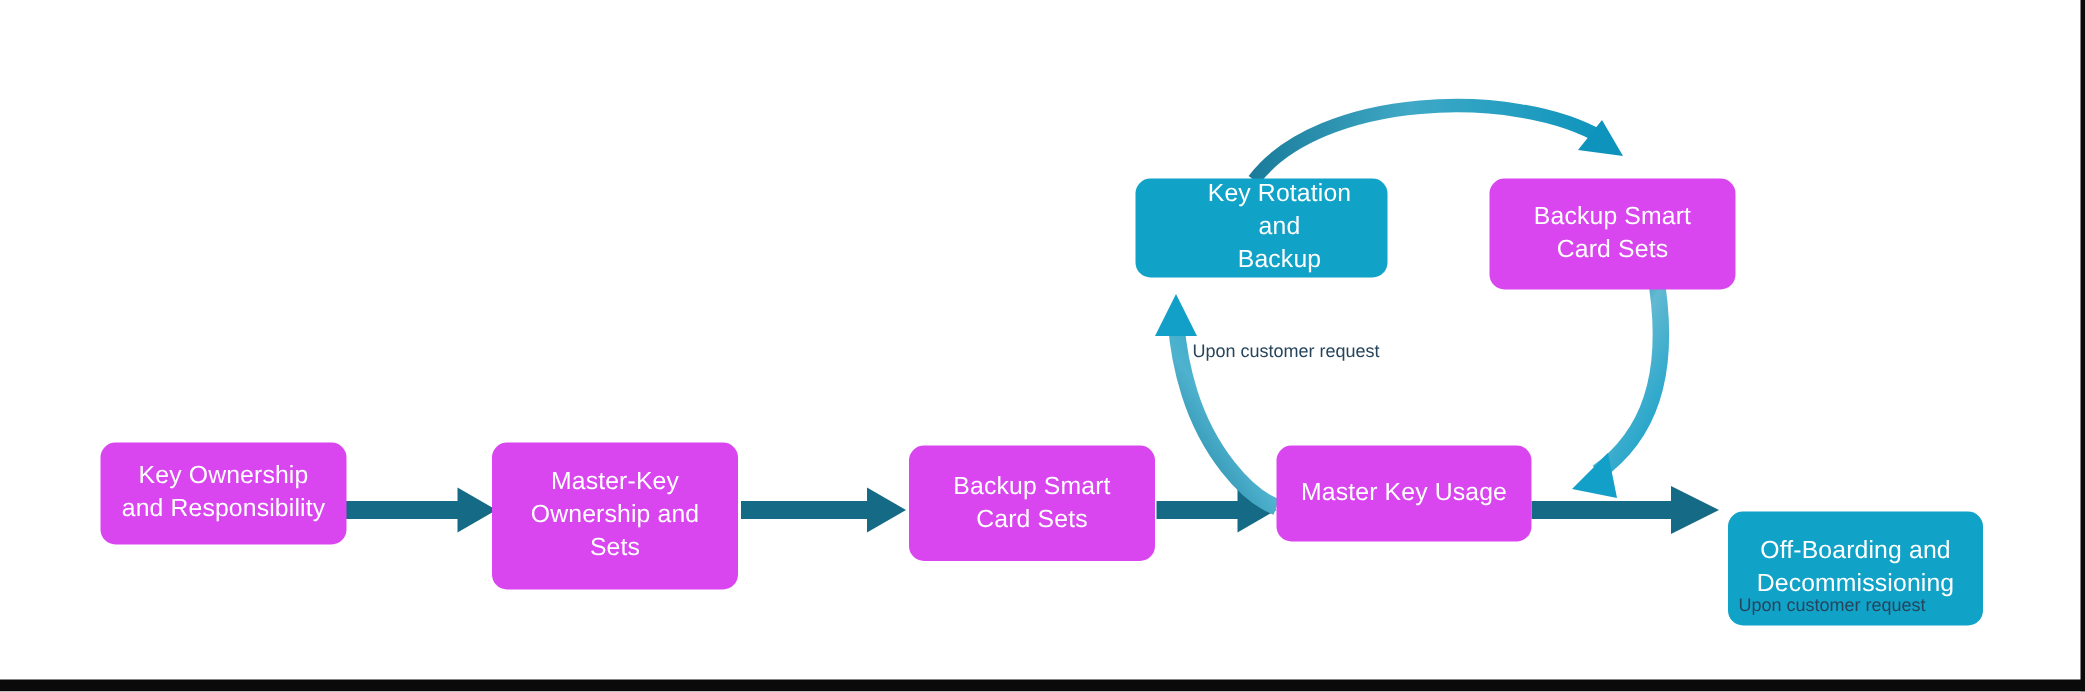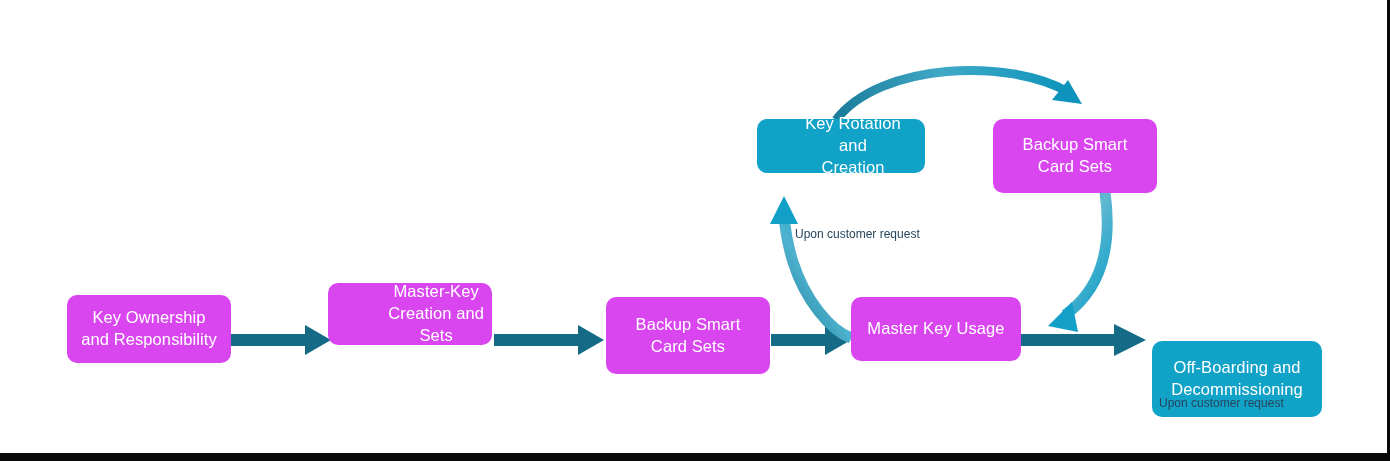--- a/index.html
+++ b/index.html
@@ -115,24 +115,24 @@
     </g>
   </svg>
 
   <div class="node node-dark" style="left:67px; top:295px; width:164px; height:68px;">
     <span>
       <span>Key Ownership</span><br>
       <span>and Responsibility</span>
     </span>
   </div>
 
-  <div class="node node-dark" style="left:328px; top:283px; width:164px; height:62px;justify-content:flex-end;">
+  <div class="node node-dark" style="left:328px; top:295px; width:164px; height:98px;">
     <span>
       <span>Master-Key</span><br>
-      <span>Creation and</span><br>
+      <span>Ownership and</span><br>
       <span>Sets</span>
     </span>
   </div>
 
   <div class="node node-dark" style="left:606px; top:297px; width:164px; height:77px;">
     <span>
       <span>Backup Smart</span><br>
       <span>Card Sets</span>
     </span>
   </div>
@@ -141,24 +141,24 @@
     <span>Master Key Usage</span>
   </div>
 
   <div class="node node-light" style="left:1152px; top:297px; width:170px; height:76px;margin-top:44px;">
     <span>
       <span>Off-Boarding and</span><br>
       <span>Decommissioning</span>
     </span>
   </div>
 
-  <div class="node node-light" style="left:757px; top:119px; width:168px; height:54px;padding-left:32px;">
+  <div class="node node-light" style="left:757px; top:119px; width:168px; height:66px;padding-left:32px;">
     <span>
       <span>Key Rotation and</span><br>
-      <span>Creation</span>
+      <span>Backup</span>
     </span>
   </div>
 
   <div class="node node-dark" style="left:993px; top:119px; width:164px; height:74px;">
     <span>
       <span>Backup Smart</span><br>
       <span>Card Sets</span>
     </span>
   </div>
 

